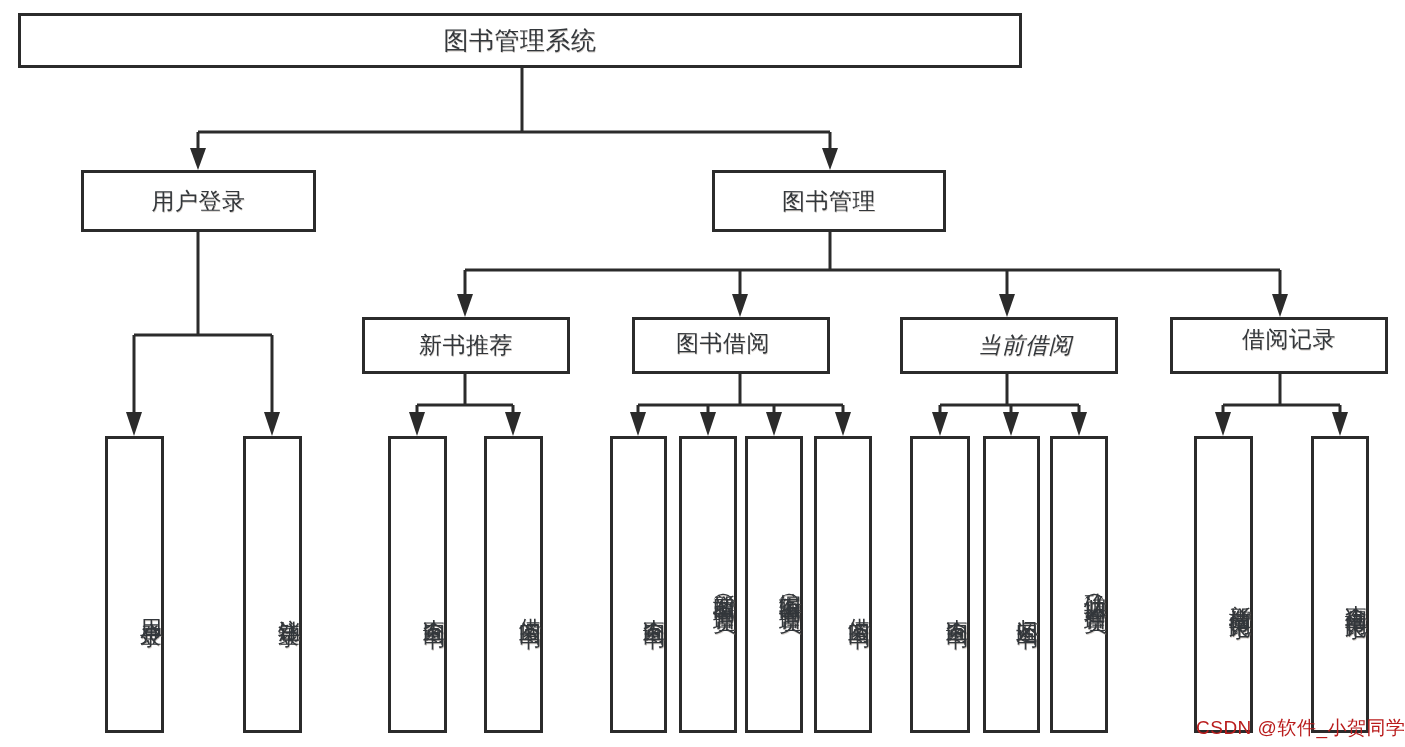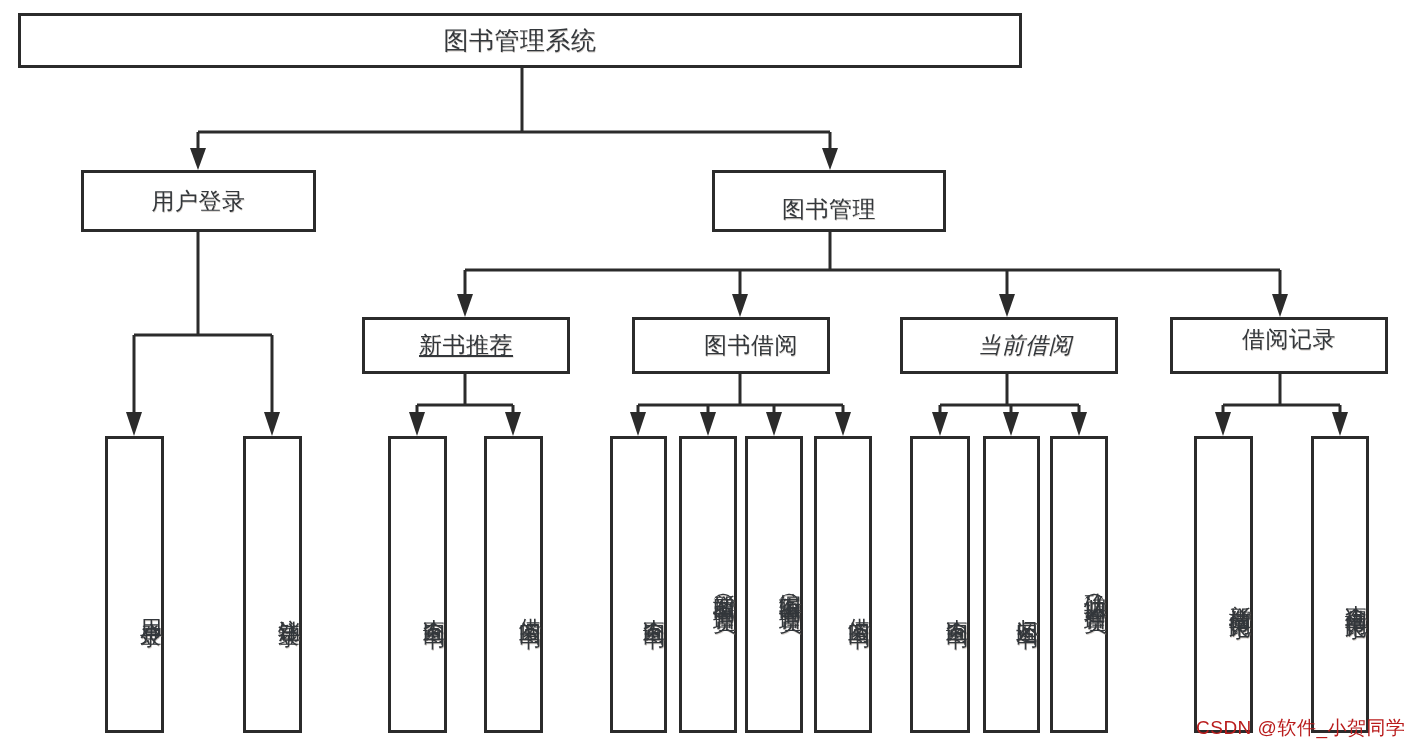--- a/index.html
+++ b/index.html
@@ -161,24 +161,24 @@
     <path class="connector" d="M 1223 405 L 1340 405"></path>
     <path class="connector" d="M 1223 405 L 1223 414"></path>
     <path class="connector" d="M 1340 405 L 1340 414"></path>
     <polygon class="arrow-head" points="1215,412 1231,412 1223,436"></polygon>
     <polygon class="arrow-head" points="1332,412 1348,412 1340,436"></polygon>
   </svg>
 
   <div class="node-label" style="left:18px; top:13px; width:1004px; height:55px; font-size:25px;">图书管理系统</div>
 
   <div class="node-label" style="left:81px; top:170px; width:235px; height:62px;">用户登录</div>
-  <div class="node-label" style="left:712px; top:170px; width:234px; height:62px;margin-top:8px;">图书管理</div>
+  <div class="node-label" style="left:712px; top:170px; width:234px; height:62px;">图书管理</div>
 
-  <div class="node-label" style="left:362px; top:317px; width:208px; height:57px;text-decoration:underline;">新书推荐</div>
-  <div class="node-label" style="left:652px; top:317px; width:198px; height:57px;">图书借阅</div>
+  <div class="node-label" style="left:362px; top:317px; width:208px; height:57px;">新书推荐</div>
+  <div class="node-label" style="left:624px; top:317px; width:198px; height:57px;font-family:Liberation Mono, monospace;">图书借阅</div>
   <div class="node-label" style="left:900px; top:317px; width:250px; height:57px;font-style:italic;">当前借阅</div>
   <div class="node-label" style="left:1170px; top:317px; width:218px; height:45px;margin-left:10px;">借阅记录</div>
 
   <div class="node-label vertical" style="left:105px; top:466px; width:59px; height:267px;">用户登录</div>
   <div class="node-label vertical" style="left:243px; top:466px; width:59px; height:267px;">注销登录</div>
   <div class="node-label vertical" style="left:388px; top:466px; width:59px; height:267px;">查询图书</div>
   <div class="node-label vertical" style="left:484px; top:466px; width:59px; height:267px;">借阅图书</div>
   <div class="node-label vertical" style="left:610px; top:466px; width:57px; height:267px;">查询图书</div>
   <div class="node-label vertical" style="left:679px; top:440px; width:58px; height:293px; padding-top:4px;">新增图书（管理员）</div>
   <div class="node-label vertical" style="left:745px; top:440px; width:58px; height:293px; padding-top:4px;">编辑图书（管理员）</div>

